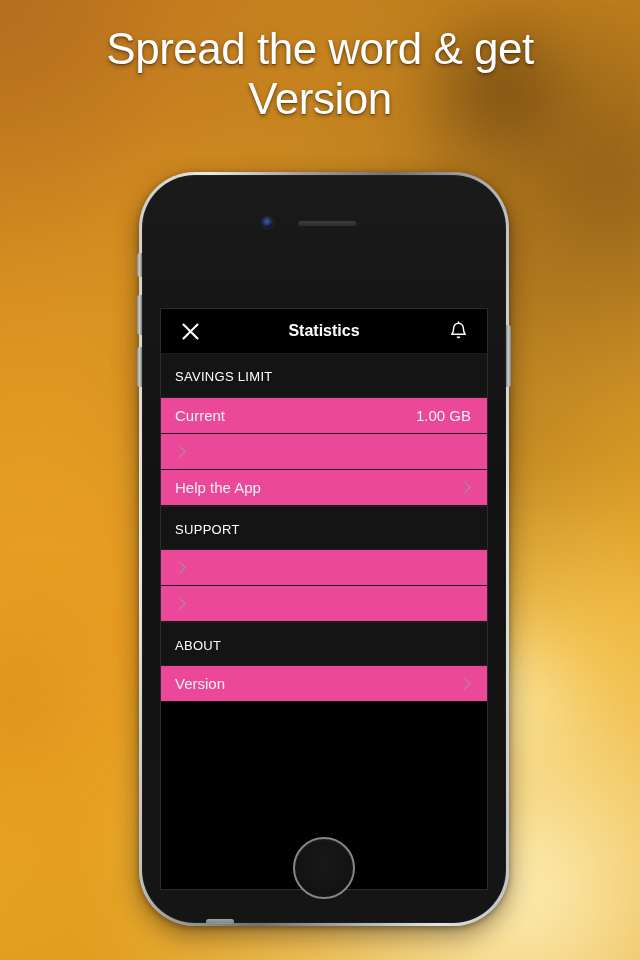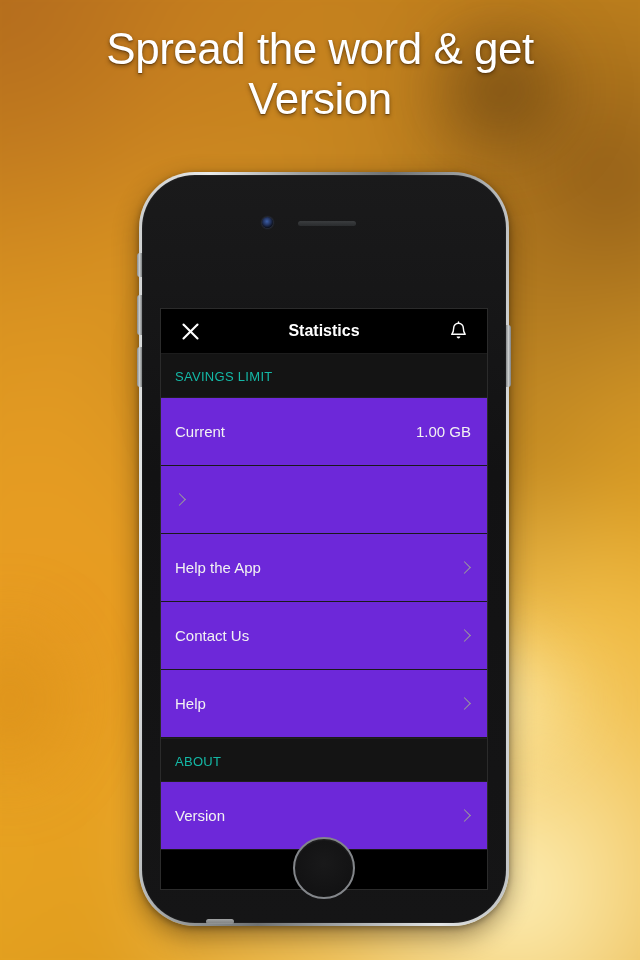--- a/index.html
+++ b/index.html
@@ -134,33 +134,33 @@
     display:flex; align-items:center; justify-content:center;
     background:transparent; border:none; cursor:pointer;
     position:relative; z-index:2;
   }
   #close-btn { margin-right:auto; }
   #bell-btn  { margin-left:auto; }
 
   
   .section-header {
     background:#141414;
-    color:#14b8a6;
+    color:#ffffff;
     font-size:13px;
     letter-spacing:0.3px;
     padding:14px 14px 12px 14px;
     height:44px;
     display:flex; align-items:center;
     border-top:1px solid #1f1f1f;
     border-bottom:1px solid #1f1f1f;
   }
   .section-header.first { border-top:none; }
   .row {
-    background:#6d28d9;
-    height:68px;
+    background:#ec4899;
+    height:36px;
     display:flex; align-items:center;
     padding:0 14px;
     border-bottom:1px solid #1a1a1a;
     cursor:pointer;
   }
   .row .row-label { color:#f2f2f2; font-size:15px; flex:1; }
   .row .row-value { color:#f2f2f2; font-size:15px; margin-right:2px; }
   .chev {
     width:9px; height:9px;
     border-top:1.6px solid #9a9a9a;
@@ -225,26 +225,25 @@
             <span class="row-label">Current</span>
             <span class="row-value">1.00 GB</span>
           </div>
           <div class="row">
             <span class="chev"></span>
           </div>
           <div class="row">
             <span class="row-label">Help the App</span>
             <span class="chev"></span>
           </div>
-          <div class="row">
-            <span class="row-label">Contact Us</span>
-            <span class="chev"></span>
-          </div>
-          <div class="row">
-            <span class="row-label">Help</span>
+          <div class="section-header">SUPPORT</div>
+          <div class="row">
+            <span class="chev"></span>
+          </div>
+          <div class="row">
             <span class="chev"></span>
           </div>
           <div class="section-header">ABOUT</div>
           <div class="row">
             <span class="row-label">Version</span>
             <span class="chev"></span>
           </div>
           <div class="filler last"></div>
         </div>
 

